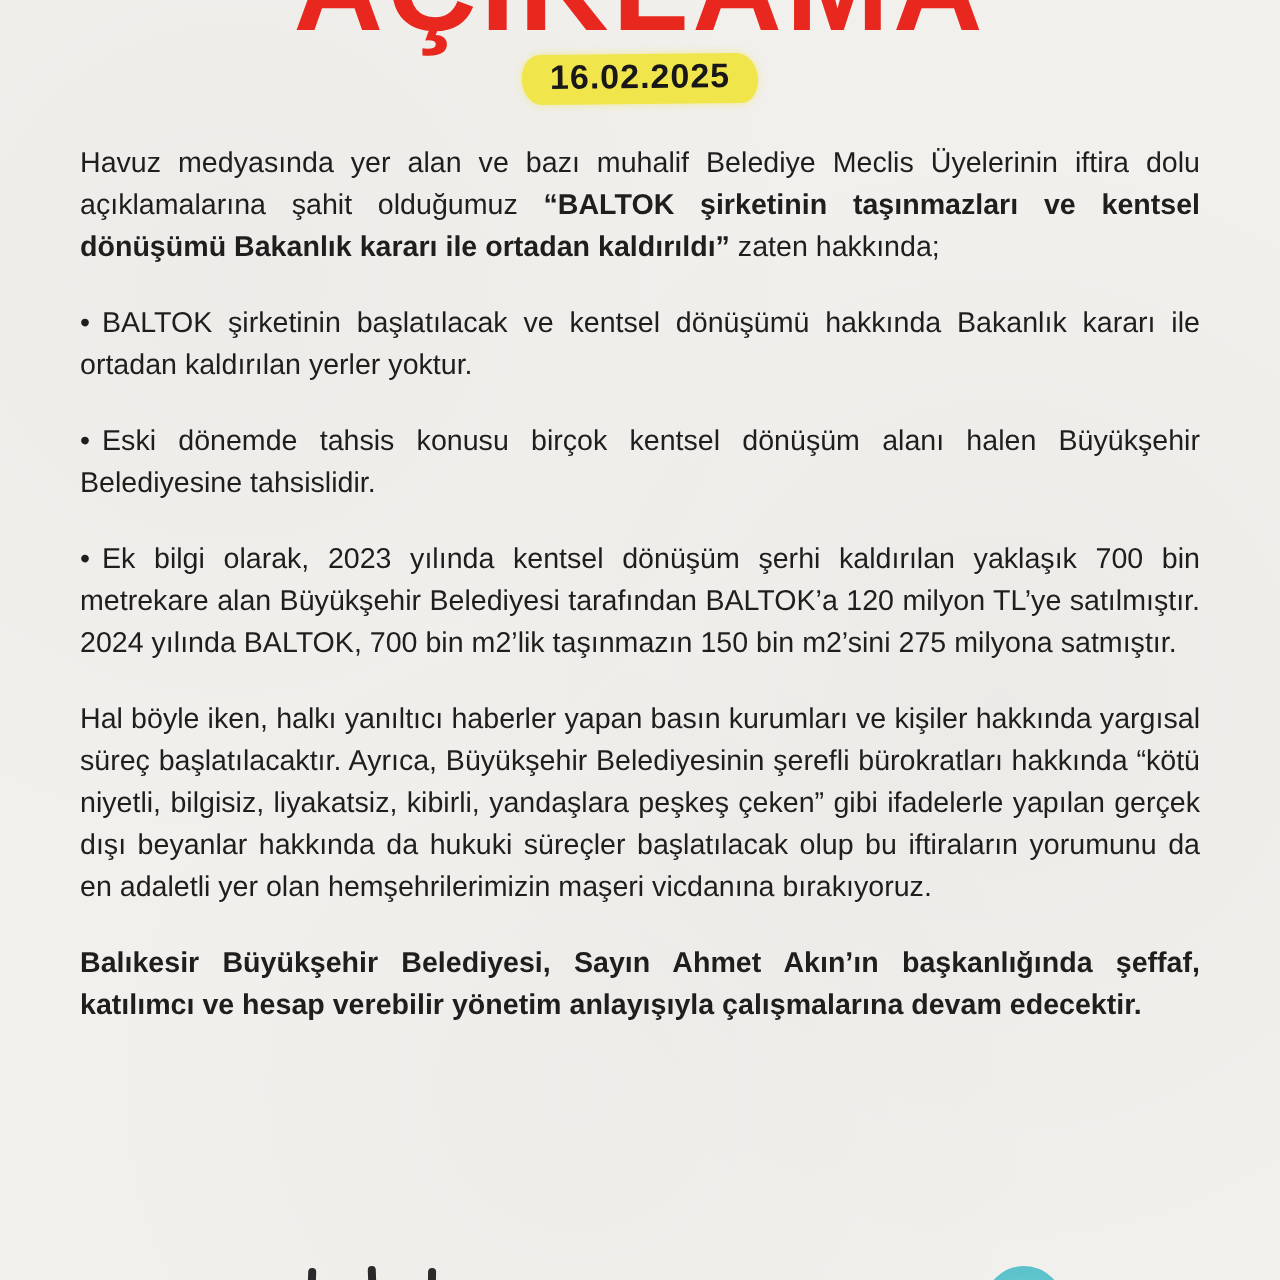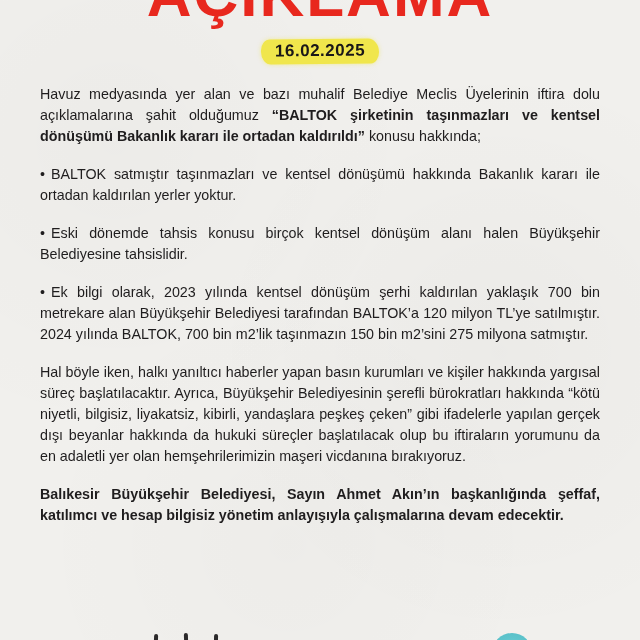--- a/index.html
+++ b/index.html
@@ -17,21 +17,21 @@
       #f1f0ed;
     color:#1f1d1e;
   }
   header{ text-align:center; }
   .title{
     margin:-36px 0 0 0;
     font-size:62px;line-height:1;font-weight:bold;letter-spacing:2px;
     color:#e8281e;
     white-space:nowrap;
   }
-  .date-row{ margin-top:13px; }
+  .date-row{ margin-top:1px; }
   .date-highlight{
     display:inline-block;
     font-size:17px;font-weight:bold;letter-spacing:0.5px;color:#191718;
     background:#f0e64c;
     padding:2px 14px 3px;
     border-radius:10px 12px 9px 11px / 48% 60% 50% 55%;
     transform:rotate(-0.6deg);
     box-shadow:0 0 4px rgba(240,230,76,0.55);
   }
   .content{
@@ -65,32 +65,32 @@
 
   <header>
     <h1 class="title">AÇIKLAMA</h1>
     <div class="date-row">
       <span class="date-highlight">16.02.2025</span>
     </div>
   </header>
 
   <main class="content">
 
-    <p><span>Havuz medyasında yer alan ve bazı muhalif Belediye Meclis Üyelerinin iftira dolu açıklamalarına şahit olduğumuz </span><span class="b">“BALTOK şirketinin taşınmazları ve kentsel dönüşümü Bakanlık kararı ile ortadan kaldırıldı”</span><span> konusu hakkında;</span></p>
+    <p><span>Havuz medyasında yer alan ve bazı muhalif Belediye Meclis Üyelerinin iftira dolu açıklamalarına şahit olduğumuz </span><span class="b">“BALTOK şirketinin taşınmazları ve kentsel dönüşümü Bakanlık kararı ile ortadan kaldırıldı”</span><span> zaten hakkında;</span></p>
 
-    <p><span class="bullet-mark">•</span><span>BALTOK satmıştır taşınmazları ve kentsel dönüşümü hakkında Bakanlık kararı ile ortadan kaldırılan yerler yoktur.</span></p>
+    <p><span class="bullet-mark">•</span><span>BALTOK şirketinin başlatılacak ve kentsel dönüşümü hakkında Bakanlık kararı ile ortadan kaldırılan yerler yoktur.</span></p>
 
 
     <p><span class="bullet-mark">•</span><span>Eski dönemde tahsis konusu birçok kentsel dönüşüm alanı halen Büyükşehir Belediyesine tahsislidir.</span></p>
 
     <p><span class="bullet-mark">•</span><span>Ek bilgi olarak, 2023 yılında kentsel dönüşüm şerhi kaldırılan yaklaşık 700 bin metrekare alan Büyükşehir Belediyesi tarafından BALTOK’a 120 milyon TL’ye satılmıştır. 2024 yılında BALTOK, 700 bin m2’lik taşınmazın 150 bin m2’sini 275 milyona satmıştır.</span></p>
 
     <p>Hal böyle iken, halkı yanıltıcı haberler yapan basın kurumları ve kişiler hakkında yargısal süreç başlatılacaktır. Ayrıca, Büyükşehir Belediyesinin şerefli bürokratları hakkında “kötü niyetli, bilgisiz, liyakatsiz, kibirli, yandaşlara peşkeş çeken” gibi ifadelerle yapılan gerçek dışı beyanlar hakkında da hukuki süreçler başlatılacak olup bu iftiraların yorumunu da en adaletli yer olan hemşehrilerimizin maşeri vicdanına bırakıyoruz.</p>
 
-    <p class="sig">Balıkesir Büyükşehir Belediyesi, Sayın Ahmet Akın’ın başkanlığında şeffaf, katılımcı ve hesap bilgisiz yönetim anlayışıyla çalışmalarına devam edecektir.</p>
+    <p class="sig">Balıkesir Büyükşehir Belediyesi, Sayın Ahmet Akın’ın başkanlığında şeffaf, katılımcı ve hesap verebilir yönetim anlayışıyla çalışmalarına devam edecektir.</p>
 
   </main>
 
   <div class="logo-fragment">
       <i></i>
       <i></i>
       <i></i>
     </div>
   <div class="emblem"></div>
 

